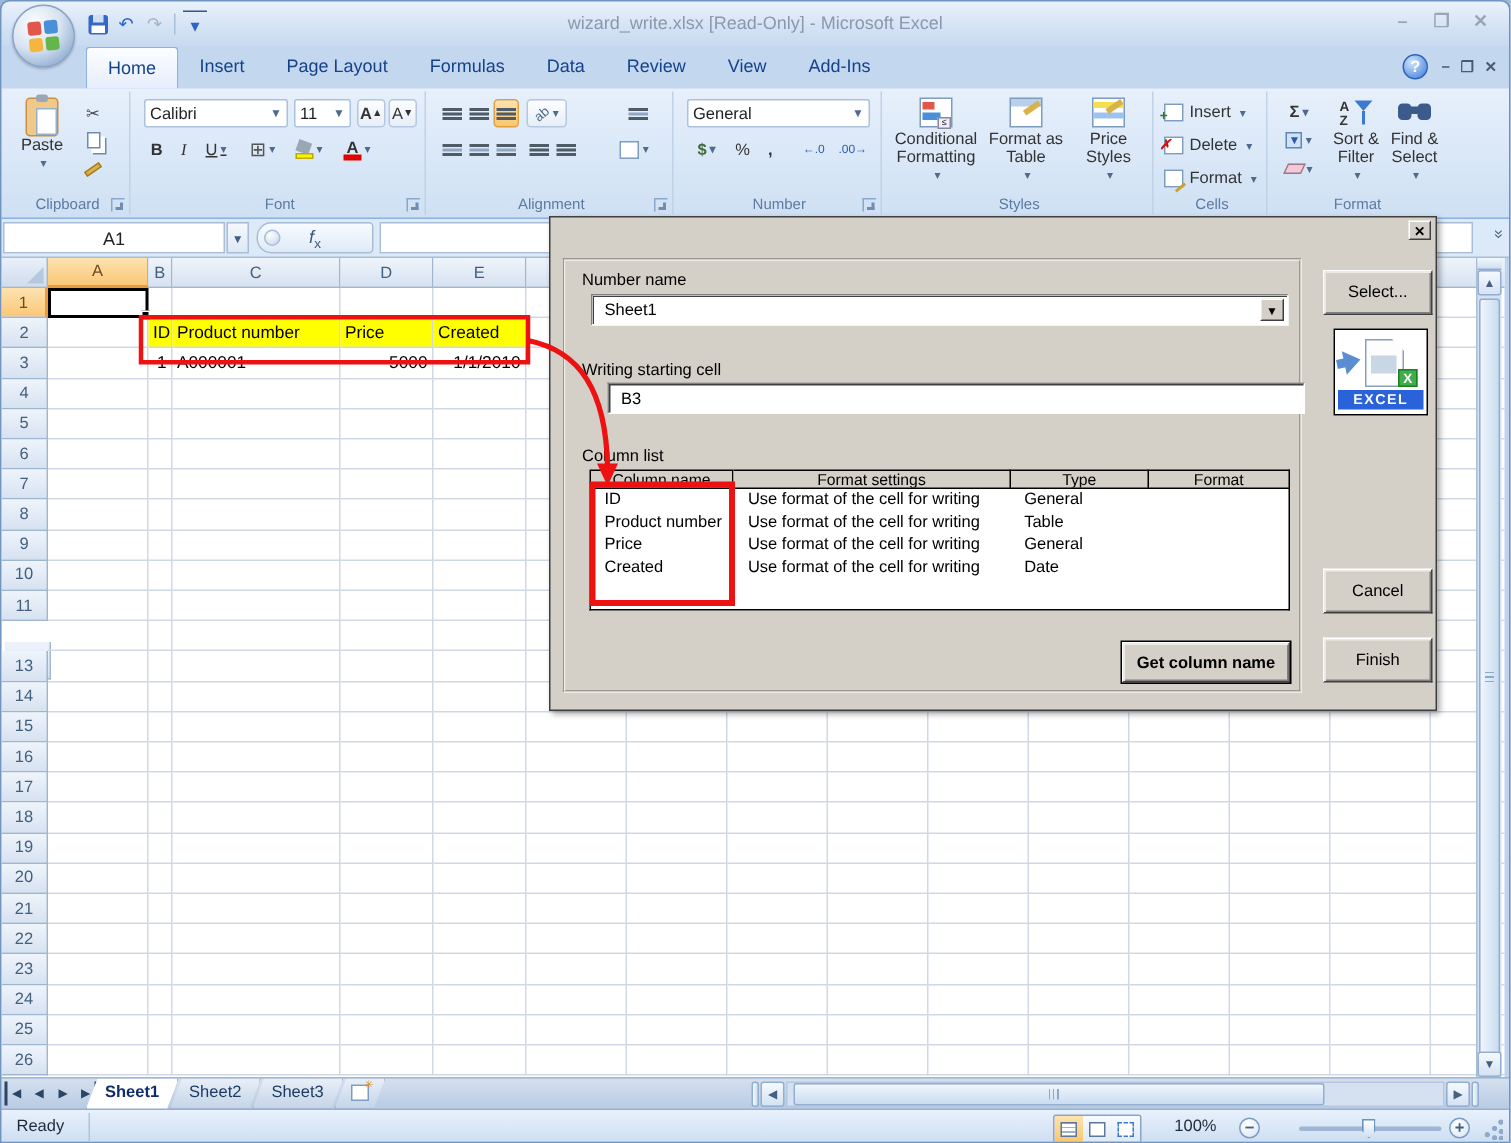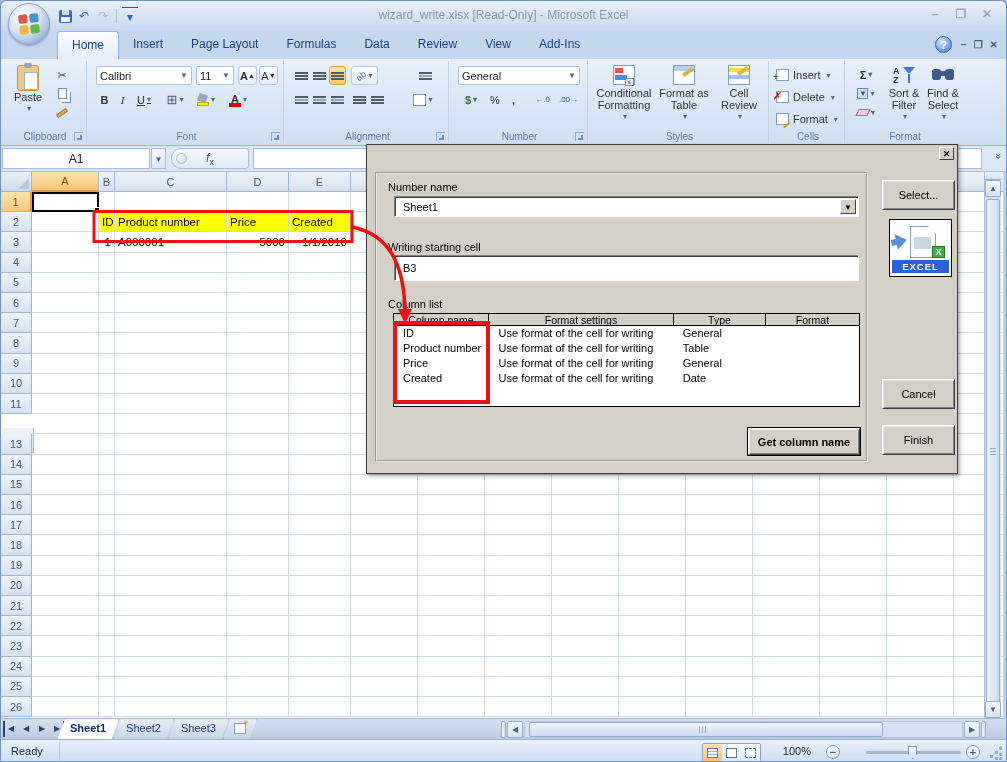--- a/index.html
+++ b/index.html
@@ -395,21 +395,21 @@
         </span>
         <span>Format as Table</span>
         <span class="dropch">▾</span>
       </div>
       <div class="bigbtn" style="left:122px;top:4px;width:52px;">
         <span class="sgrid">
           <i style="left:0;top:2px;width:20px;height:4px;background:#f4e04f;"></i>
           <i style="left:0;top:9px;width:20px;height:4px;background:#9cc3ef;"></i>
           <i style="left:8px;top:3px;width:12px;height:4px;background:#d9b24a;transform:rotate(-35deg);"></i>
         </span>
-        <span>Cell Review</span>
+        <span>Price Styles</span>
         <span class="dropch">▾</span>
       </div>
       <div class="glabel">Styles</div>
     </div>
 
     <div class="rgroup" style="left:771px;width:73px;">
       <div class="cellrow" style="top:5px;">
         <span class="mini-ico">
             <i style="position:absolute;left:-4px;top:2px;color:#2a7a2a;font-size:9px;font-weight:bold;">+</i>
           </span>
@@ -978,21 +978,21 @@
     <div class="dclose">✕</div>
     <div class="dframe"></div>
 
     <div class="dlabel" style="left:19px;top:36px;">Number name</div>
     <div class="sunken" style="left:27px;top:51px;width:465px;height:21px;">
       <span>Sheet1</span>
       <span class="ddbtn">▼</span>
     </div>
 
     <div class="dlabel" style="left:19px;top:96px;">Writing starting cell</div>
-    <div class="sunken" style="left:27px;top:110px;width:465px;height:26px;">
+    <div class="sunken" style="left:38px;top:110px;width:465px;height:21px;">
       <span>B3</span>
     </div>
 
     <div class="dlabel" style="left:19px;top:153px;">Column list</div>
     <div class="dtable">
       <div class="dt-head" id="dt-head">
           <div style="width: 96px;">Column name</div>
           <div style="width: 185px;">Format settings</div>
           <div style="width: 92px;">Type</div>
           <div style="width: 94px;">Format</div>

